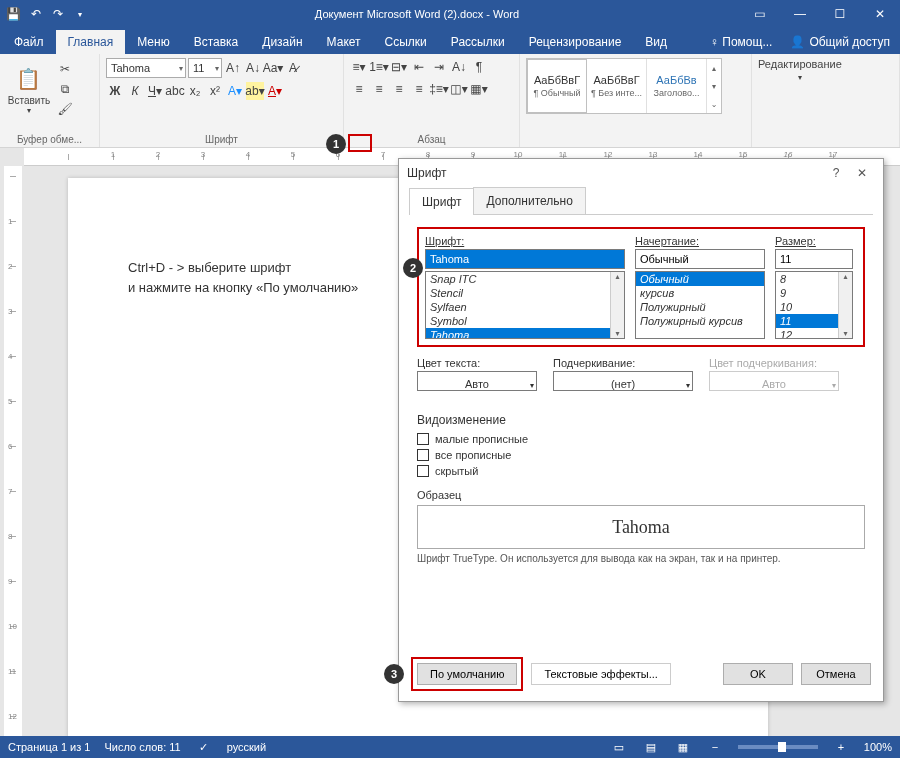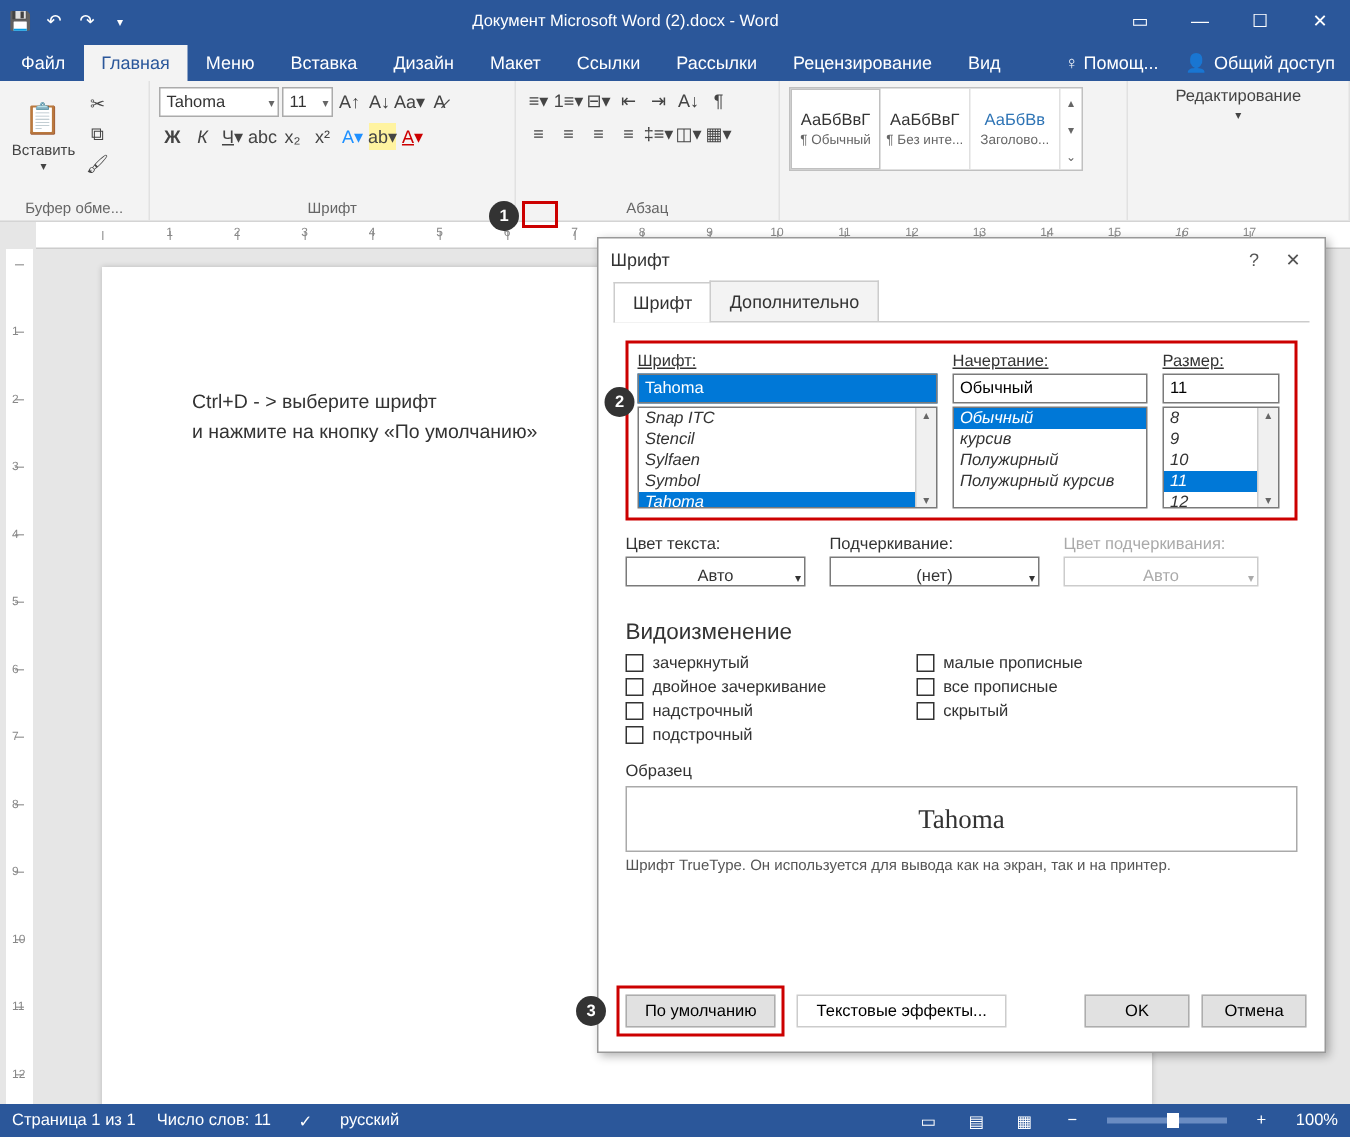--- a/index.html
+++ b/index.html
@@ -79,21 +79,21 @@
 .fcol .list .li.sel { background:#0078d7; color:#fff; }
 .fcol .list .sb { position:absolute; right:0; top:0; bottom:0; width:14px; background:#f0f0f0; border-left:1px solid #ccc; display:flex; flex-direction:column; align-items:center; justify-content:space-between; font-size:8px; color:#666; }
 
 .color-row { display:flex; gap:16px; margin-top:10px; font-size:11px; }
 .color-row .ccol { display:flex; flex-direction:column; gap:2px; }
 .color-row .csel { border:1px solid #7a7a7a; height:20px; display:flex; align-items:flex-end; justify-content:center; position:relative; padding:0 16px; font-size:11px; }
 .color-row .csel .dd { position:absolute; right:2px; font-size:8px; }
 .color-row .csel.disabled { color:#aaa; border-color:#ccc; }
 
 .effects { margin-top:12px; }
-.effects .etitle { font-size:15px; margin-bottom:6px;margin-top:22px; }
+.effects .etitle { font-size:12px; margin-bottom:6px;margin-top:22px; }
 .effects .erow { display:flex; gap:60px; }
 .effects .ecol { display:flex; flex-direction:column; gap:4px; }
 .cb { display:flex; align-items:center; gap:6px; font-size:11px; }
 .cb .box { width:12px; height:12px; border:1px solid #333; }
 
 .preview { margin-top:12px; }
 .preview .ptitle { font-size:11px; margin-bottom:4px; }
 .preview .pbox { border:1px solid #aaa; height:44px; display:flex; align-items:center; justify-content:center; font-size:18px; font-family:Tahoma; }
 .preview .pdesc { font-size:10px; color:#555; margin-top:4px; }
 
@@ -249,21 +249,21 @@
         <div style="width:14px;display:flex;flex-direction:column;justify-content:space-around;font-size:8px;color:#666;align-items:center">
             <span>▴</span>
             <span>▾</span>
             <span>⌄</span>
           </div>
       </div>
     </div>
   </div>
 
   <div class="group" style="flex:1">
-    <div class="controls" style="justify-content:center;width:100%">
+    <div class="controls" style="width:100%">
       <div style="font-size:11px;text-align:center;color:#444"><span>Редактирование</span><br><span style="font-size:8px">▾</span></div>
     </div>
     <div class="label">&nbsp;</div>
   </div>
 </div>
 
 <div class="doc-area">
   <div class="hruler">
       <div class="tick" style="left: 44px;"></div>
       <div class="tick" style="left: 89px;"></div>
@@ -415,38 +415,20 @@
           </div>
       </div>
     </div>
 
     <div class="effects">
       <div class="etitle">Видоизменение</div>
       <div class="erow">
         <div class="ecol">
           <label class="cb">
               <span class="box"></span>
-              <span>зачеркнутый</span>
-            </label>
-          <label class="cb">
-              <span class="box"></span>
-              <span>двойное зачеркивание</span>
-            </label>
-          <label class="cb">
-              <span class="box"></span>
-              <span>надстрочный</span>
-            </label>
-          <label class="cb">
-              <span class="box"></span>
-              <span>подстрочный</span>
-            </label>
-        </div>
-        <div class="ecol">
-          <label class="cb">
-              <span class="box"></span>
               <span>малые прописные</span>
             </label>
           <label class="cb">
               <span class="box"></span>
               <span>все прописные</span>
             </label>
           <label class="cb">
               <span class="box"></span>
               <span>скрытый</span>
             </label>

